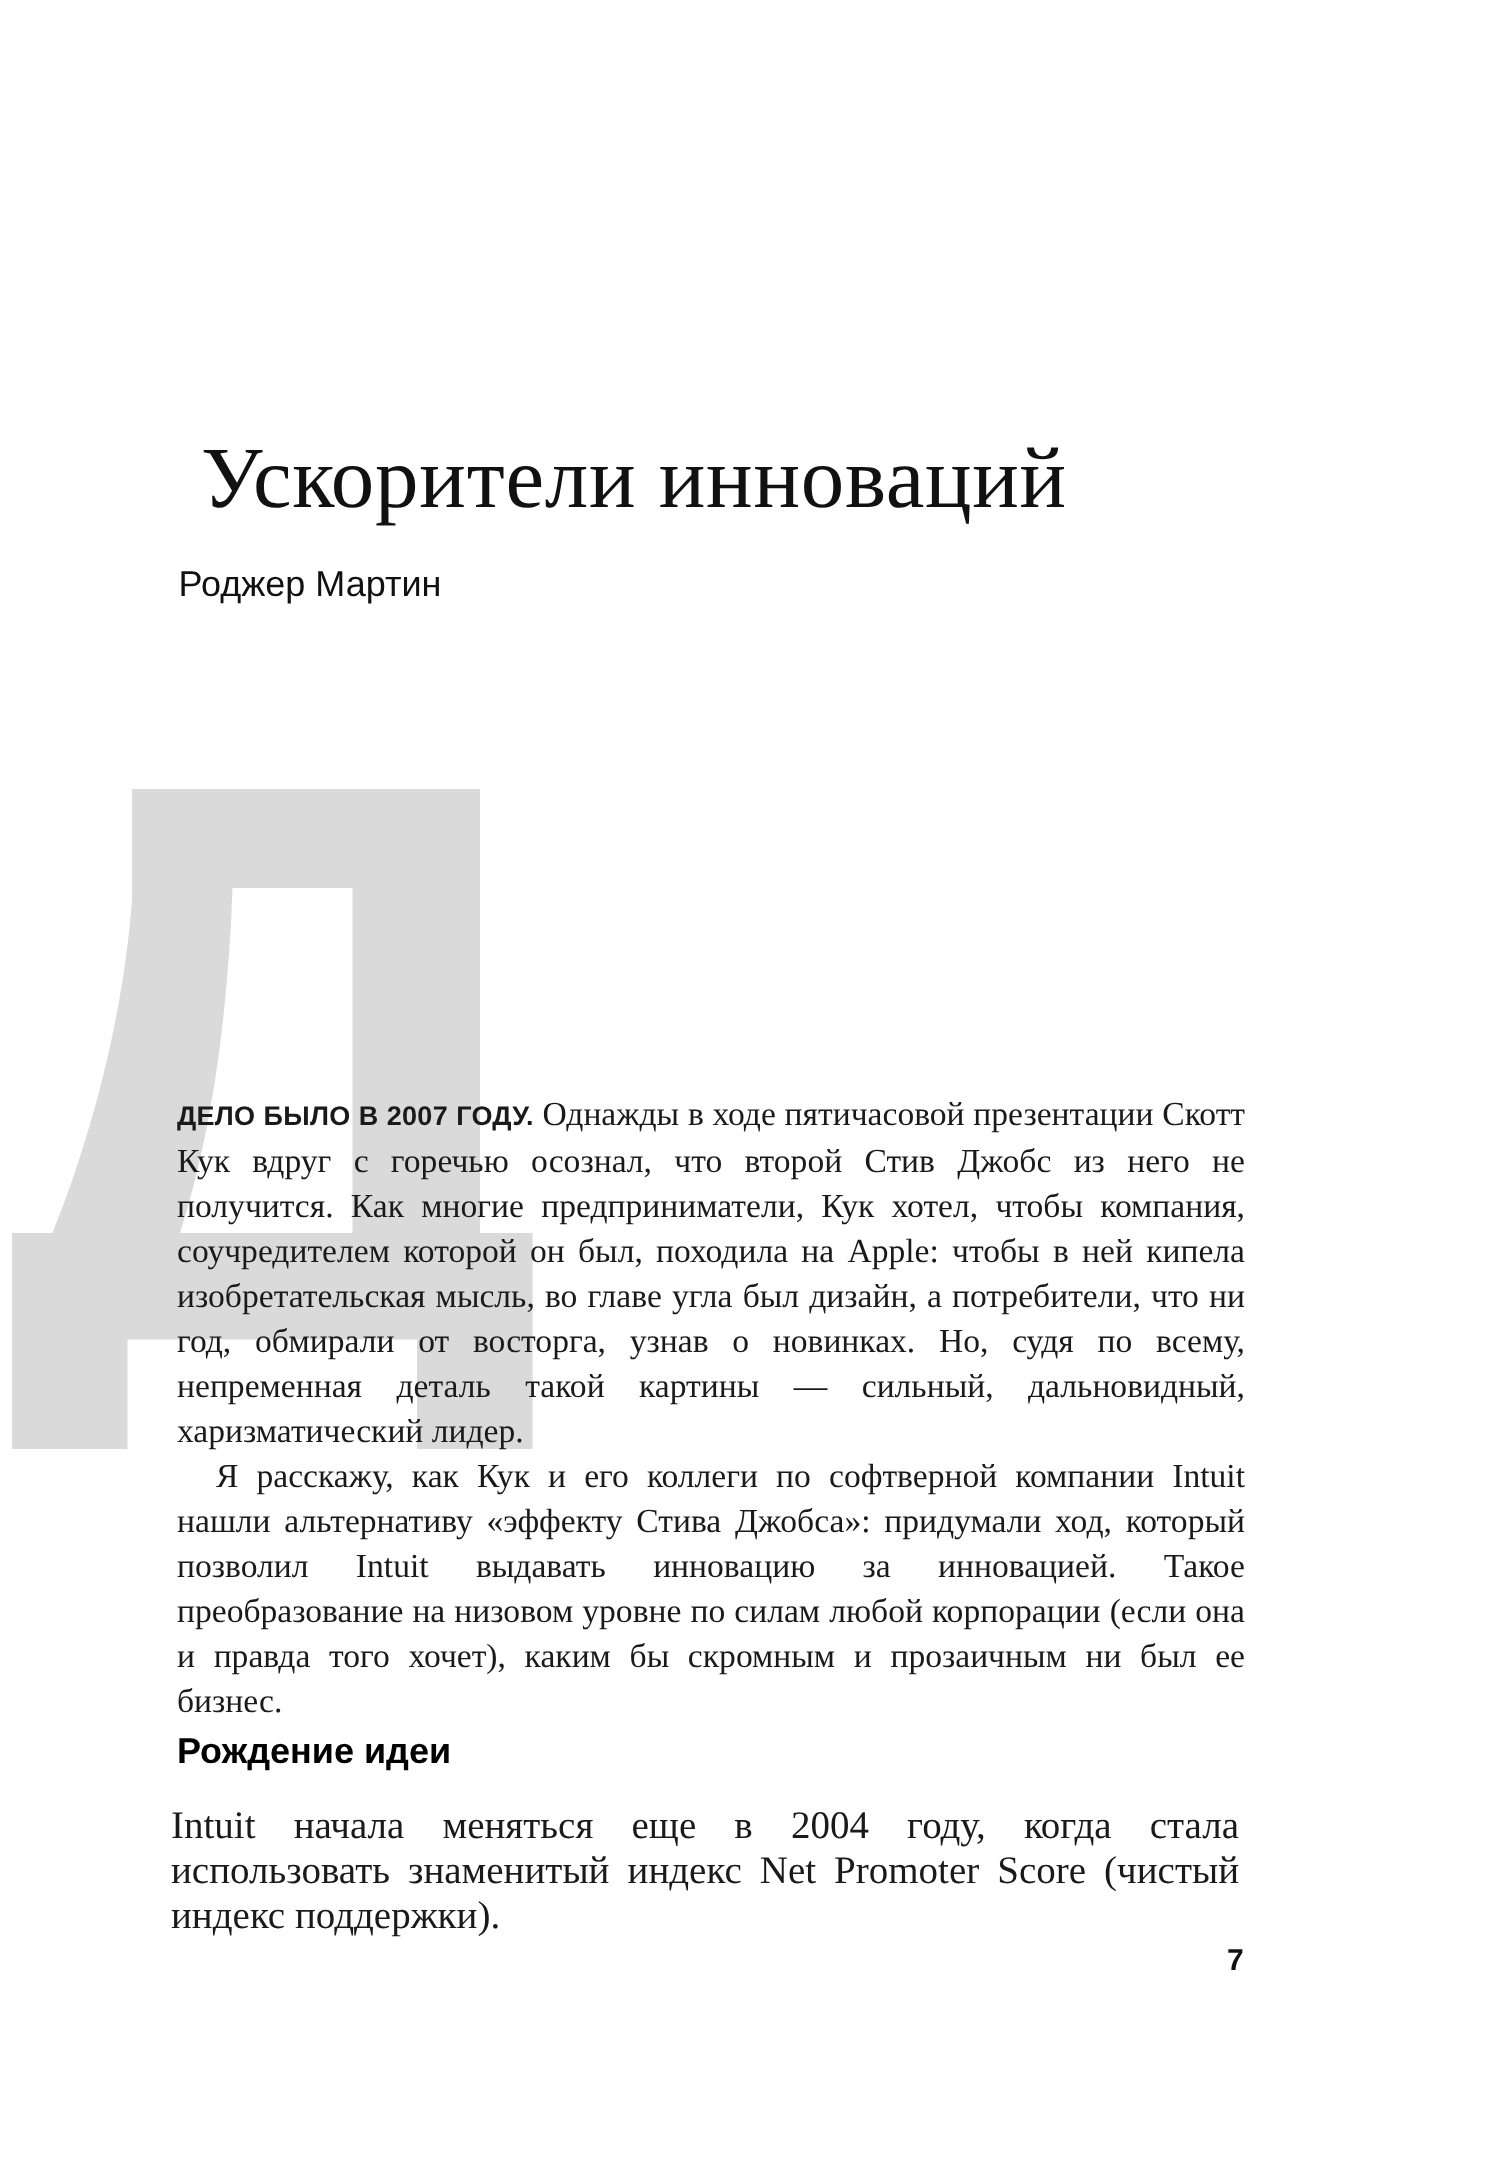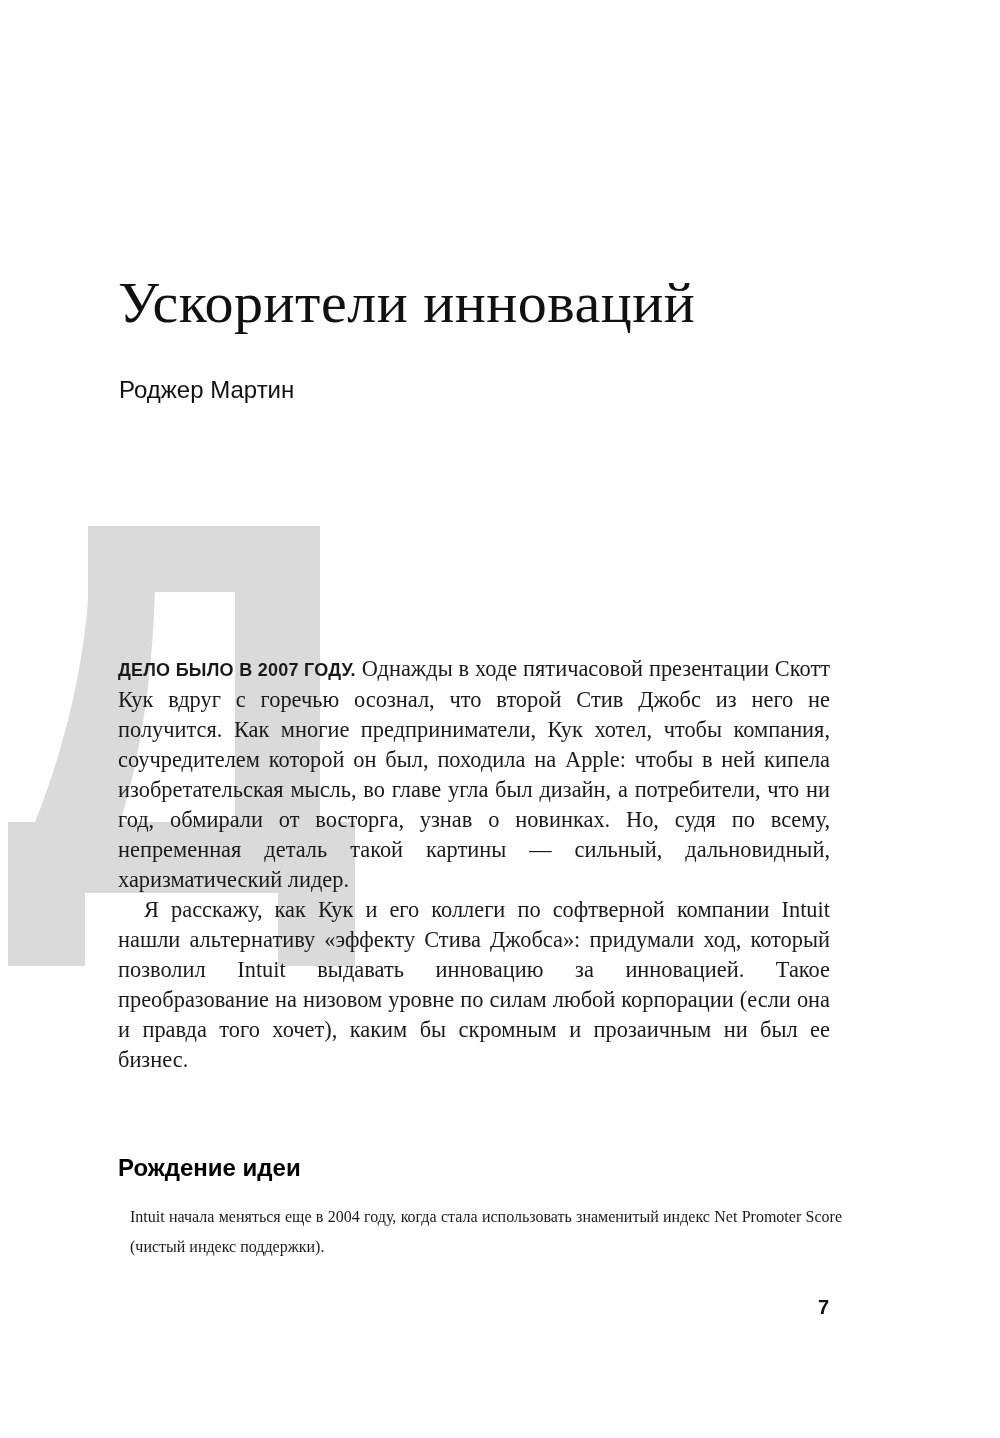--- a/index.html
+++ b/index.html
@@ -2,42 +2,42 @@
 <html><head>
 <meta charset="utf-8">
 <style>
   html, body { margin:0; padding:0; }
   body {
     width:1000px; height:1438px; background:#ffffff; position:relative; overflow:hidden;
     color:#1a1a1a;
   }
   .dropcap { position:absolute; left:0; top:0; width:1000px; height:1438px; z-index:0; }
   .title {
-    position:absolute; left:118px; top:268px; margin:0;
+    position:absolute; left:118px; top:268px; margin:16px;
     font-family:"Liberation Serif", serif; font-weight:normal; font-size:58px;
     line-height:70px; color:#111; letter-spacing:0.5px; z-index:1;
   }
   .author {
     position:absolute; left:119px; top:374px; margin:0;
     font-family:"Liberation Sans", sans-serif; font-size:24px; line-height:32px; color:#111; z-index:1;text-align:center;
   }
   .body {
-    position:absolute; left:118px; top:654px; width:712px; z-index:1;
+    position:absolute; left:118px; top:728px; width:712px; z-index:1;
     font-family:"Liberation Serif", serif; font-size:22.4px; line-height:30px; color:#1a1a1a;
   }
   .body p { margin:0; text-align:justify; text-align-last:left; }
   .body p.indent { text-indent:26px; }
   .lead { font-family:"Liberation Sans", sans-serif; font-weight:bold; font-size:18px; letter-spacing:0.2px; }
   .section-heading {
     position:absolute; left:118px; top:1152px; margin:0; z-index:1;
     font-family:"Liberation Sans", sans-serif; font-weight:bold; font-size:24px; line-height:32px; color:#000000;
   }
   .body2 {
-    position:absolute; left:130px; top:1202px; width:712px; z-index:1;
-    font-family:"Liberation Serif", serif; font-size:16px; line-height:30px; color:#1a1a1a;
+    position:absolute; left:114px; top:1202px; width:712px; z-index:1;
+    font-family:"Liberation Serif", serif; font-size:26px; line-height:30px; color:#1a1a1a;
   }
   .body2 p { margin:0; text-align:justify; text-align-last:left; }
   .page-number {
     position:absolute; left:818px; top:1293px; z-index:1;
     font-family:"Liberation Sans", sans-serif; font-weight:bold; font-size:20px; line-height:28px; color:#111;
   }
 </style>
 </head>
 <body>
 

